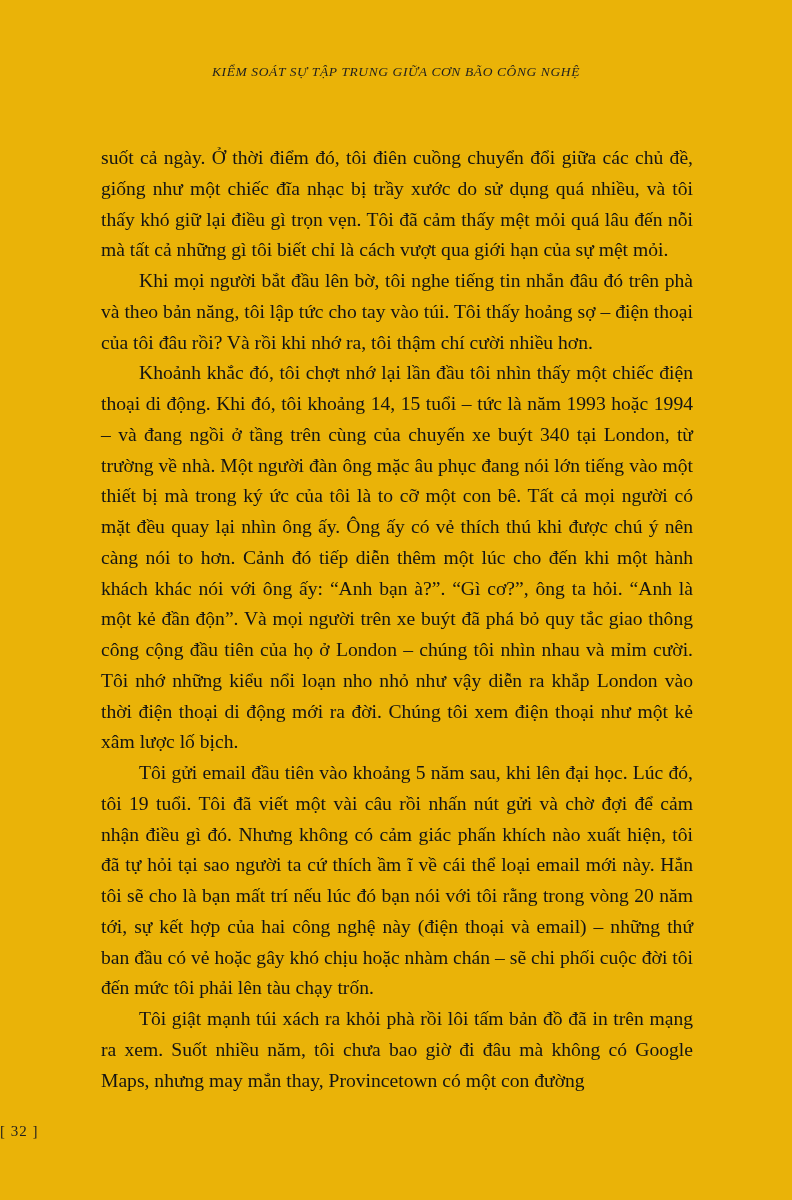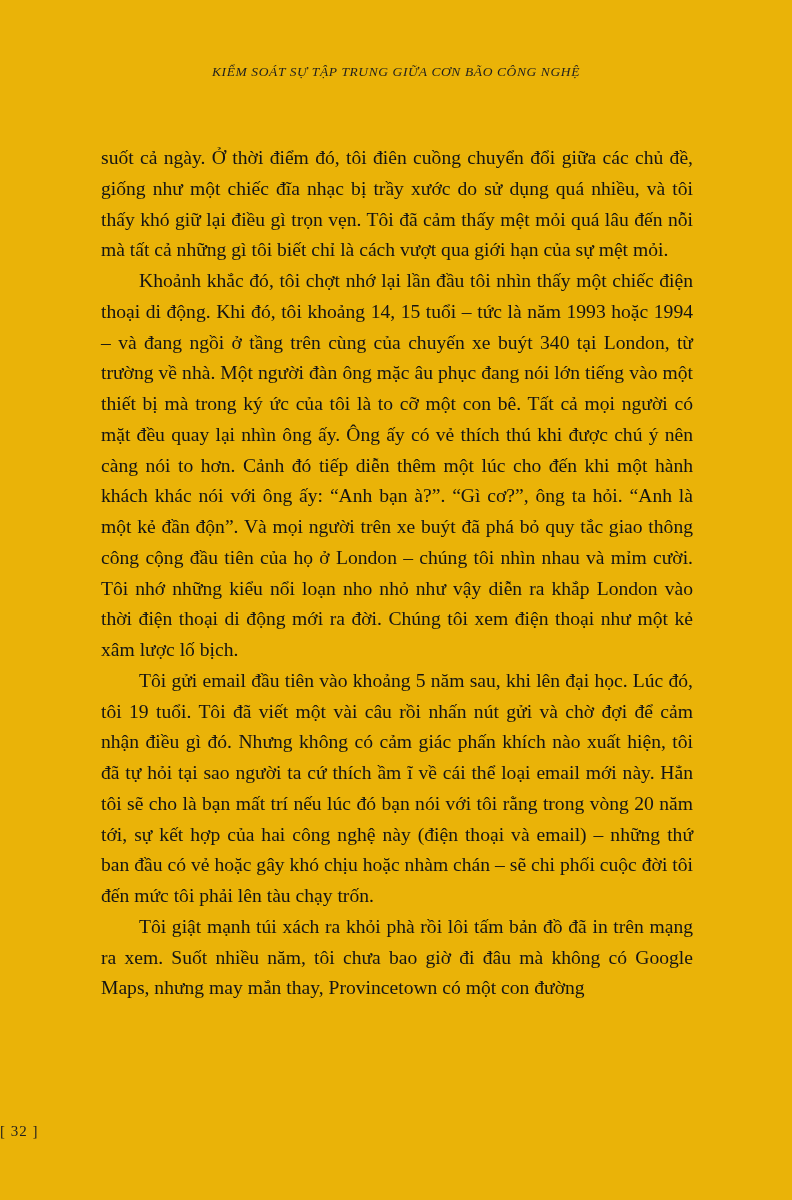--- a/index.html
+++ b/index.html
@@ -61,20 +61,21 @@
   </style>
 </head>
 <body>
 
 <div class="page">
 
   <div class="running-head">KIỂM SOÁT SỰ TẬP TRUNG GIỮA CƠN BÃO CÔNG NGHỆ</div>
 
   <div class="body-text">
     <p class="first">suốt cả ngày. Ở thời điểm đó, tôi điên cuồng chuyển đổi giữa các chủ đề, giống như một chiếc đĩa nhạc bị trầy xước do sử dụng quá nhiều, và tôi thấy khó giữ lại điều gì trọn vẹn. Tôi đã cảm thấy mệt mỏi quá lâu đến nỗi mà tất cả những gì tôi biết chỉ là cách vượt qua giới hạn của sự mệt mỏi.</p>
+    <p>Khi mọi người bắt đầu lên bờ, tôi nghe tiếng tin nhắn đâu đó trên phà và theo bản năng, tôi lập tức cho tay vào túi. Tôi thấy hoảng sợ – điện thoại của tôi đâu rồi? Và rồi khi nhớ ra, tôi thậm chí cười nhiều hơn.</p>
     <p>Khoảnh khắc đó, tôi chợt nhớ lại lần đầu tôi nhìn thấy một chiếc điện thoại di động. Khi đó, tôi khoảng 14, 15 tuổi – tức là năm 1993 hoặc 1994 – và đang ngồi ở tầng trên cùng của chuyến xe buýt 340 tại London, từ trường về nhà. Một người đàn ông mặc âu phục đang nói lớn tiếng vào một thiết bị mà trong ký ức của tôi là to cỡ một con bê. Tất cả mọi người có mặt đều quay lại nhìn ông ấy. Ông ấy có vẻ thích thú khi được chú ý nên càng nói to hơn. Cảnh đó tiếp diễn thêm một lúc cho đến khi một hành khách khác nói với ông ấy: “Anh bạn à?”. “Gì cơ?”, ông ta hỏi. “Anh là một kẻ đần độn”. Và mọi người trên xe buýt đã phá bỏ quy tắc giao thông công cộng đầu tiên của họ ở London – chúng tôi nhìn nhau và mỉm cười. Tôi nhớ những kiểu nổi loạn nho nhỏ như vậy diễn ra khắp London vào thời điện thoại di động mới ra đời. Chúng tôi xem điện thoại như một kẻ xâm lược lố bịch.</p>
     <p>Tôi gửi email đầu tiên vào khoảng 5 năm sau, khi lên đại học. Lúc đó, tôi 19 tuổi. Tôi đã viết một vài câu rồi nhấn nút gửi và chờ đợi để cảm nhận điều gì đó. Nhưng không có cảm giác phấn khích nào xuất hiện, tôi đã tự hỏi tại sao người ta cứ thích ầm ĩ về cái thể loại email mới này. Hẳn tôi sẽ cho là bạn mất trí nếu lúc đó bạn nói với tôi rằng trong vòng 20 năm tới, sự kết hợp của hai công nghệ này (điện thoại và email) – những thứ ban đầu có vẻ hoặc gây khó chịu hoặc nhàm chán – sẽ chi phối cuộc đời tôi đến mức tôi phải lên tàu chạy trốn.</p>
     <p>Tôi giật mạnh túi xách ra khỏi phà rồi lôi tấm bản đồ đã in trên mạng ra xem. Suốt nhiều năm, tôi chưa bao giờ đi đâu mà không có Google Maps, nhưng may mắn thay, Provincetown có một con đường</p>
   </div>
 
   <div class="page-number">[ 32 ]</div>
 
 </div>
 
 </body></html>

